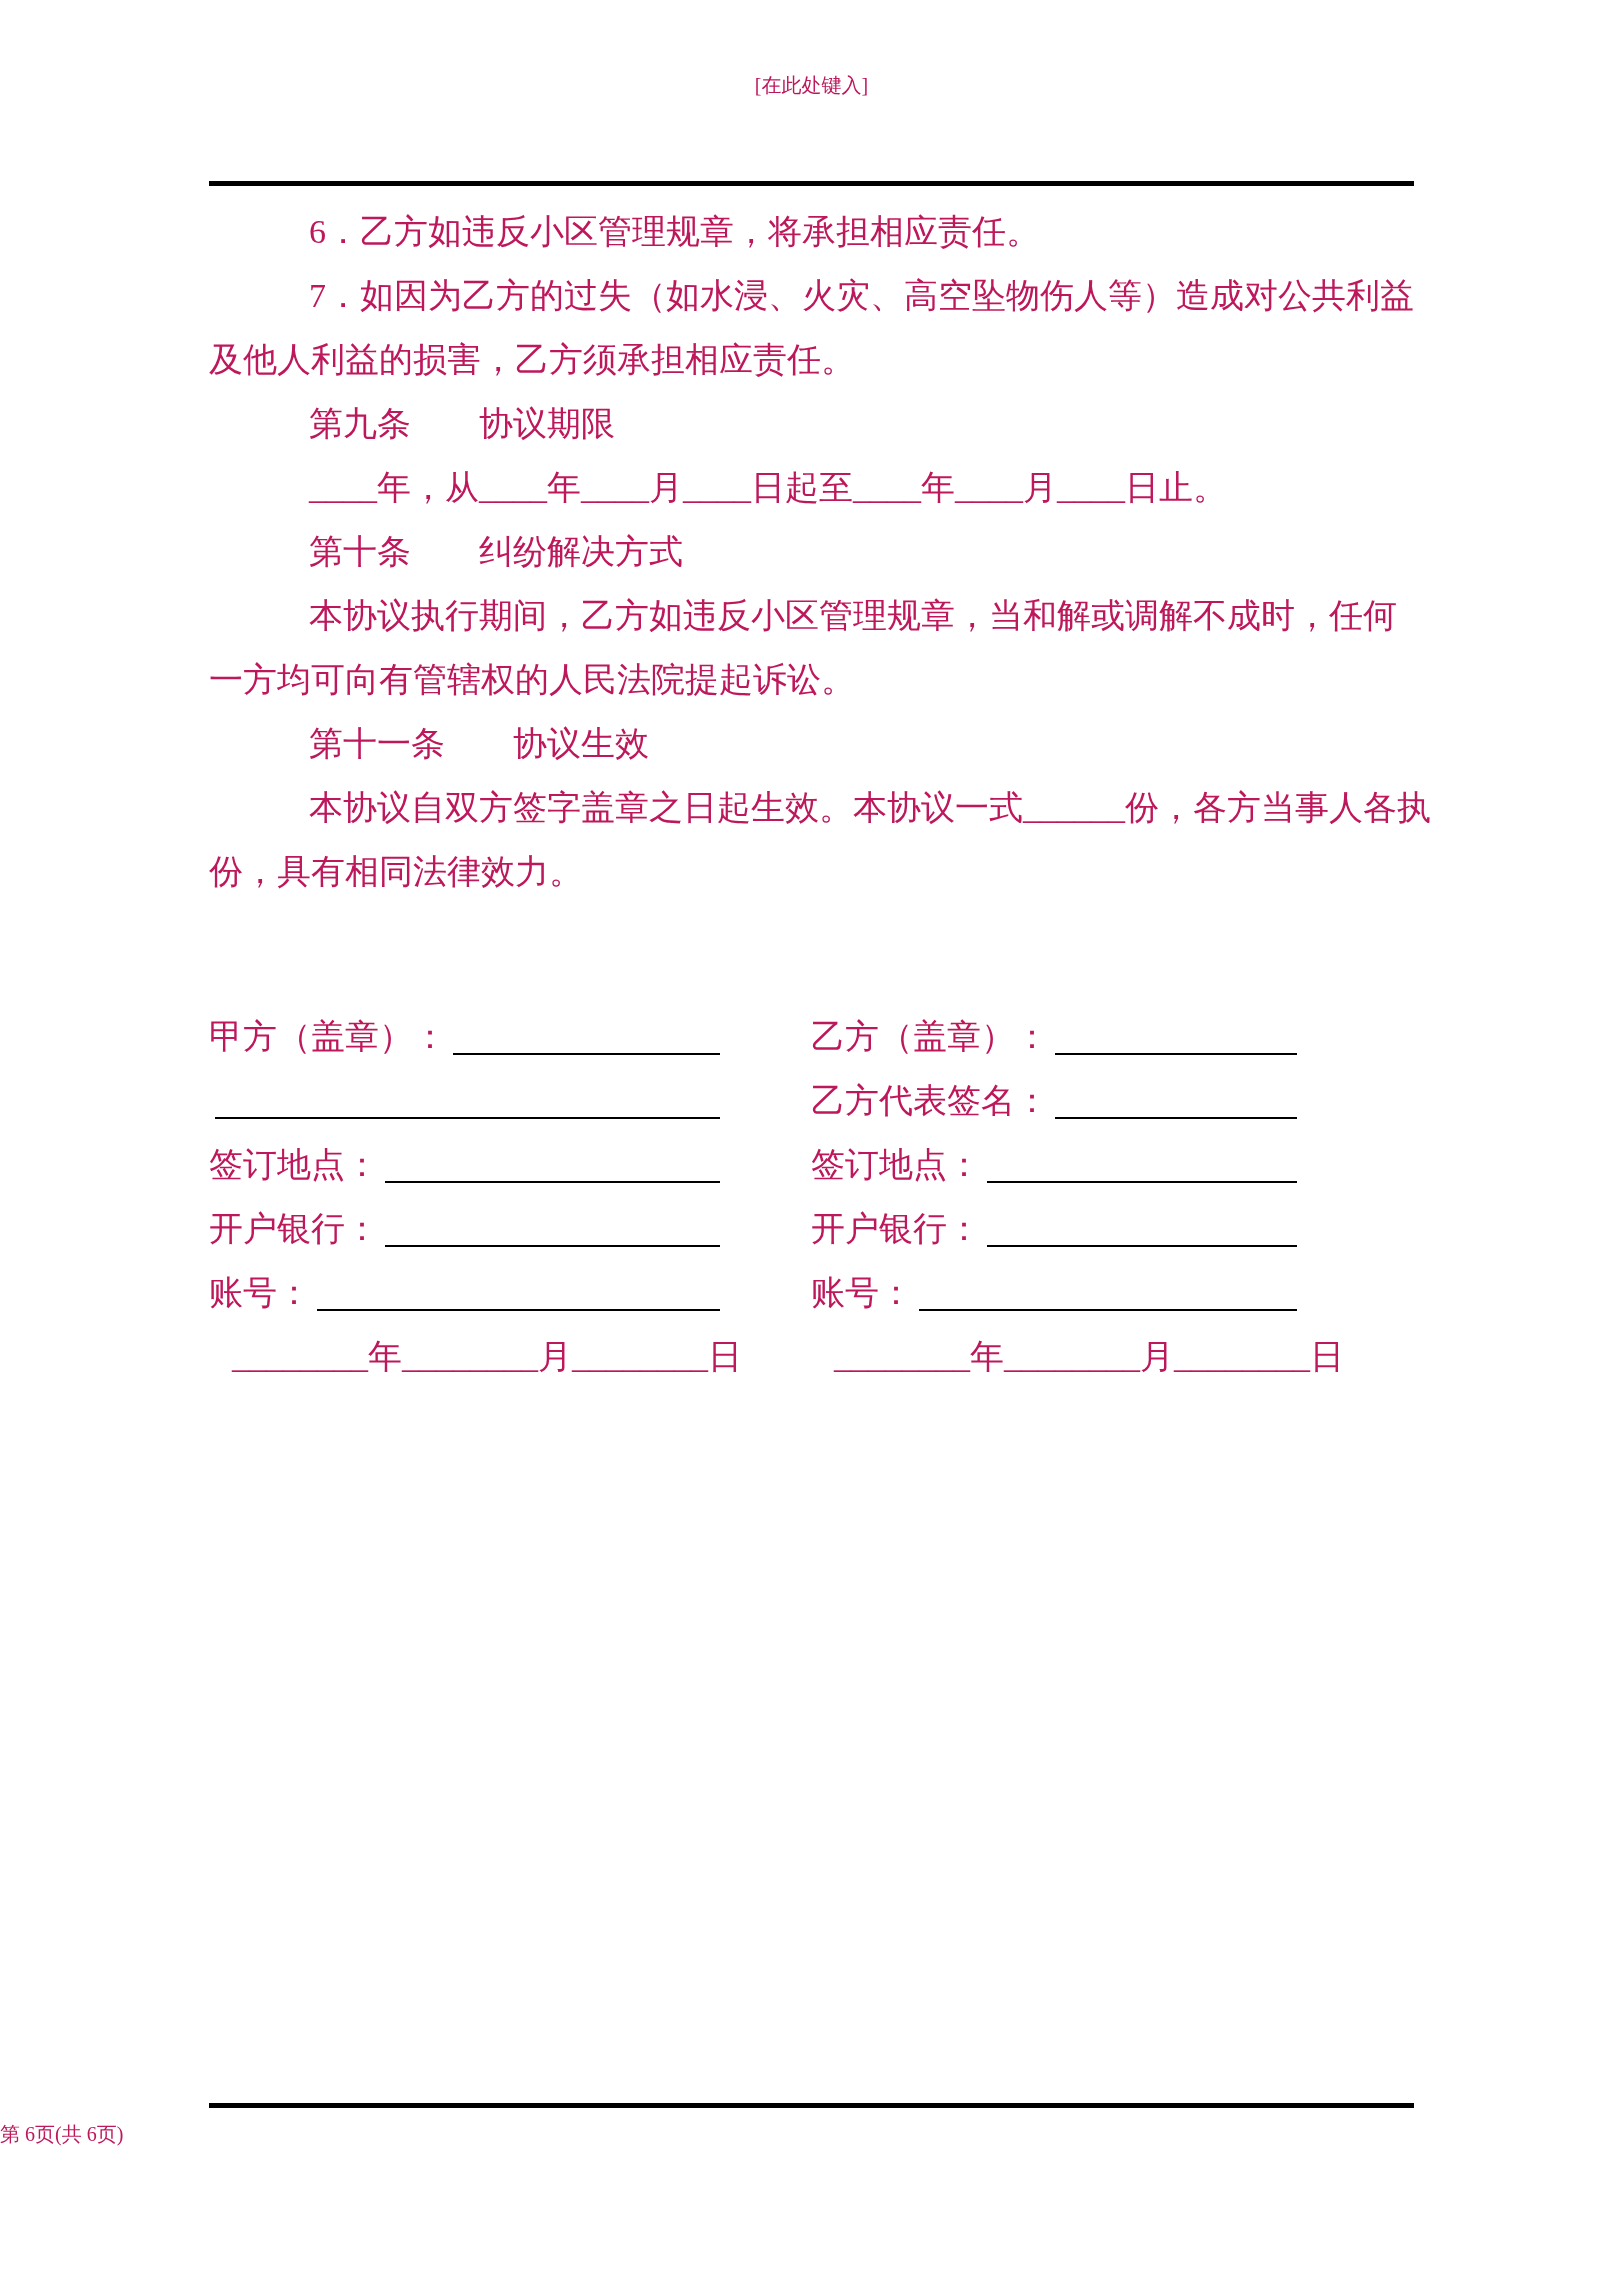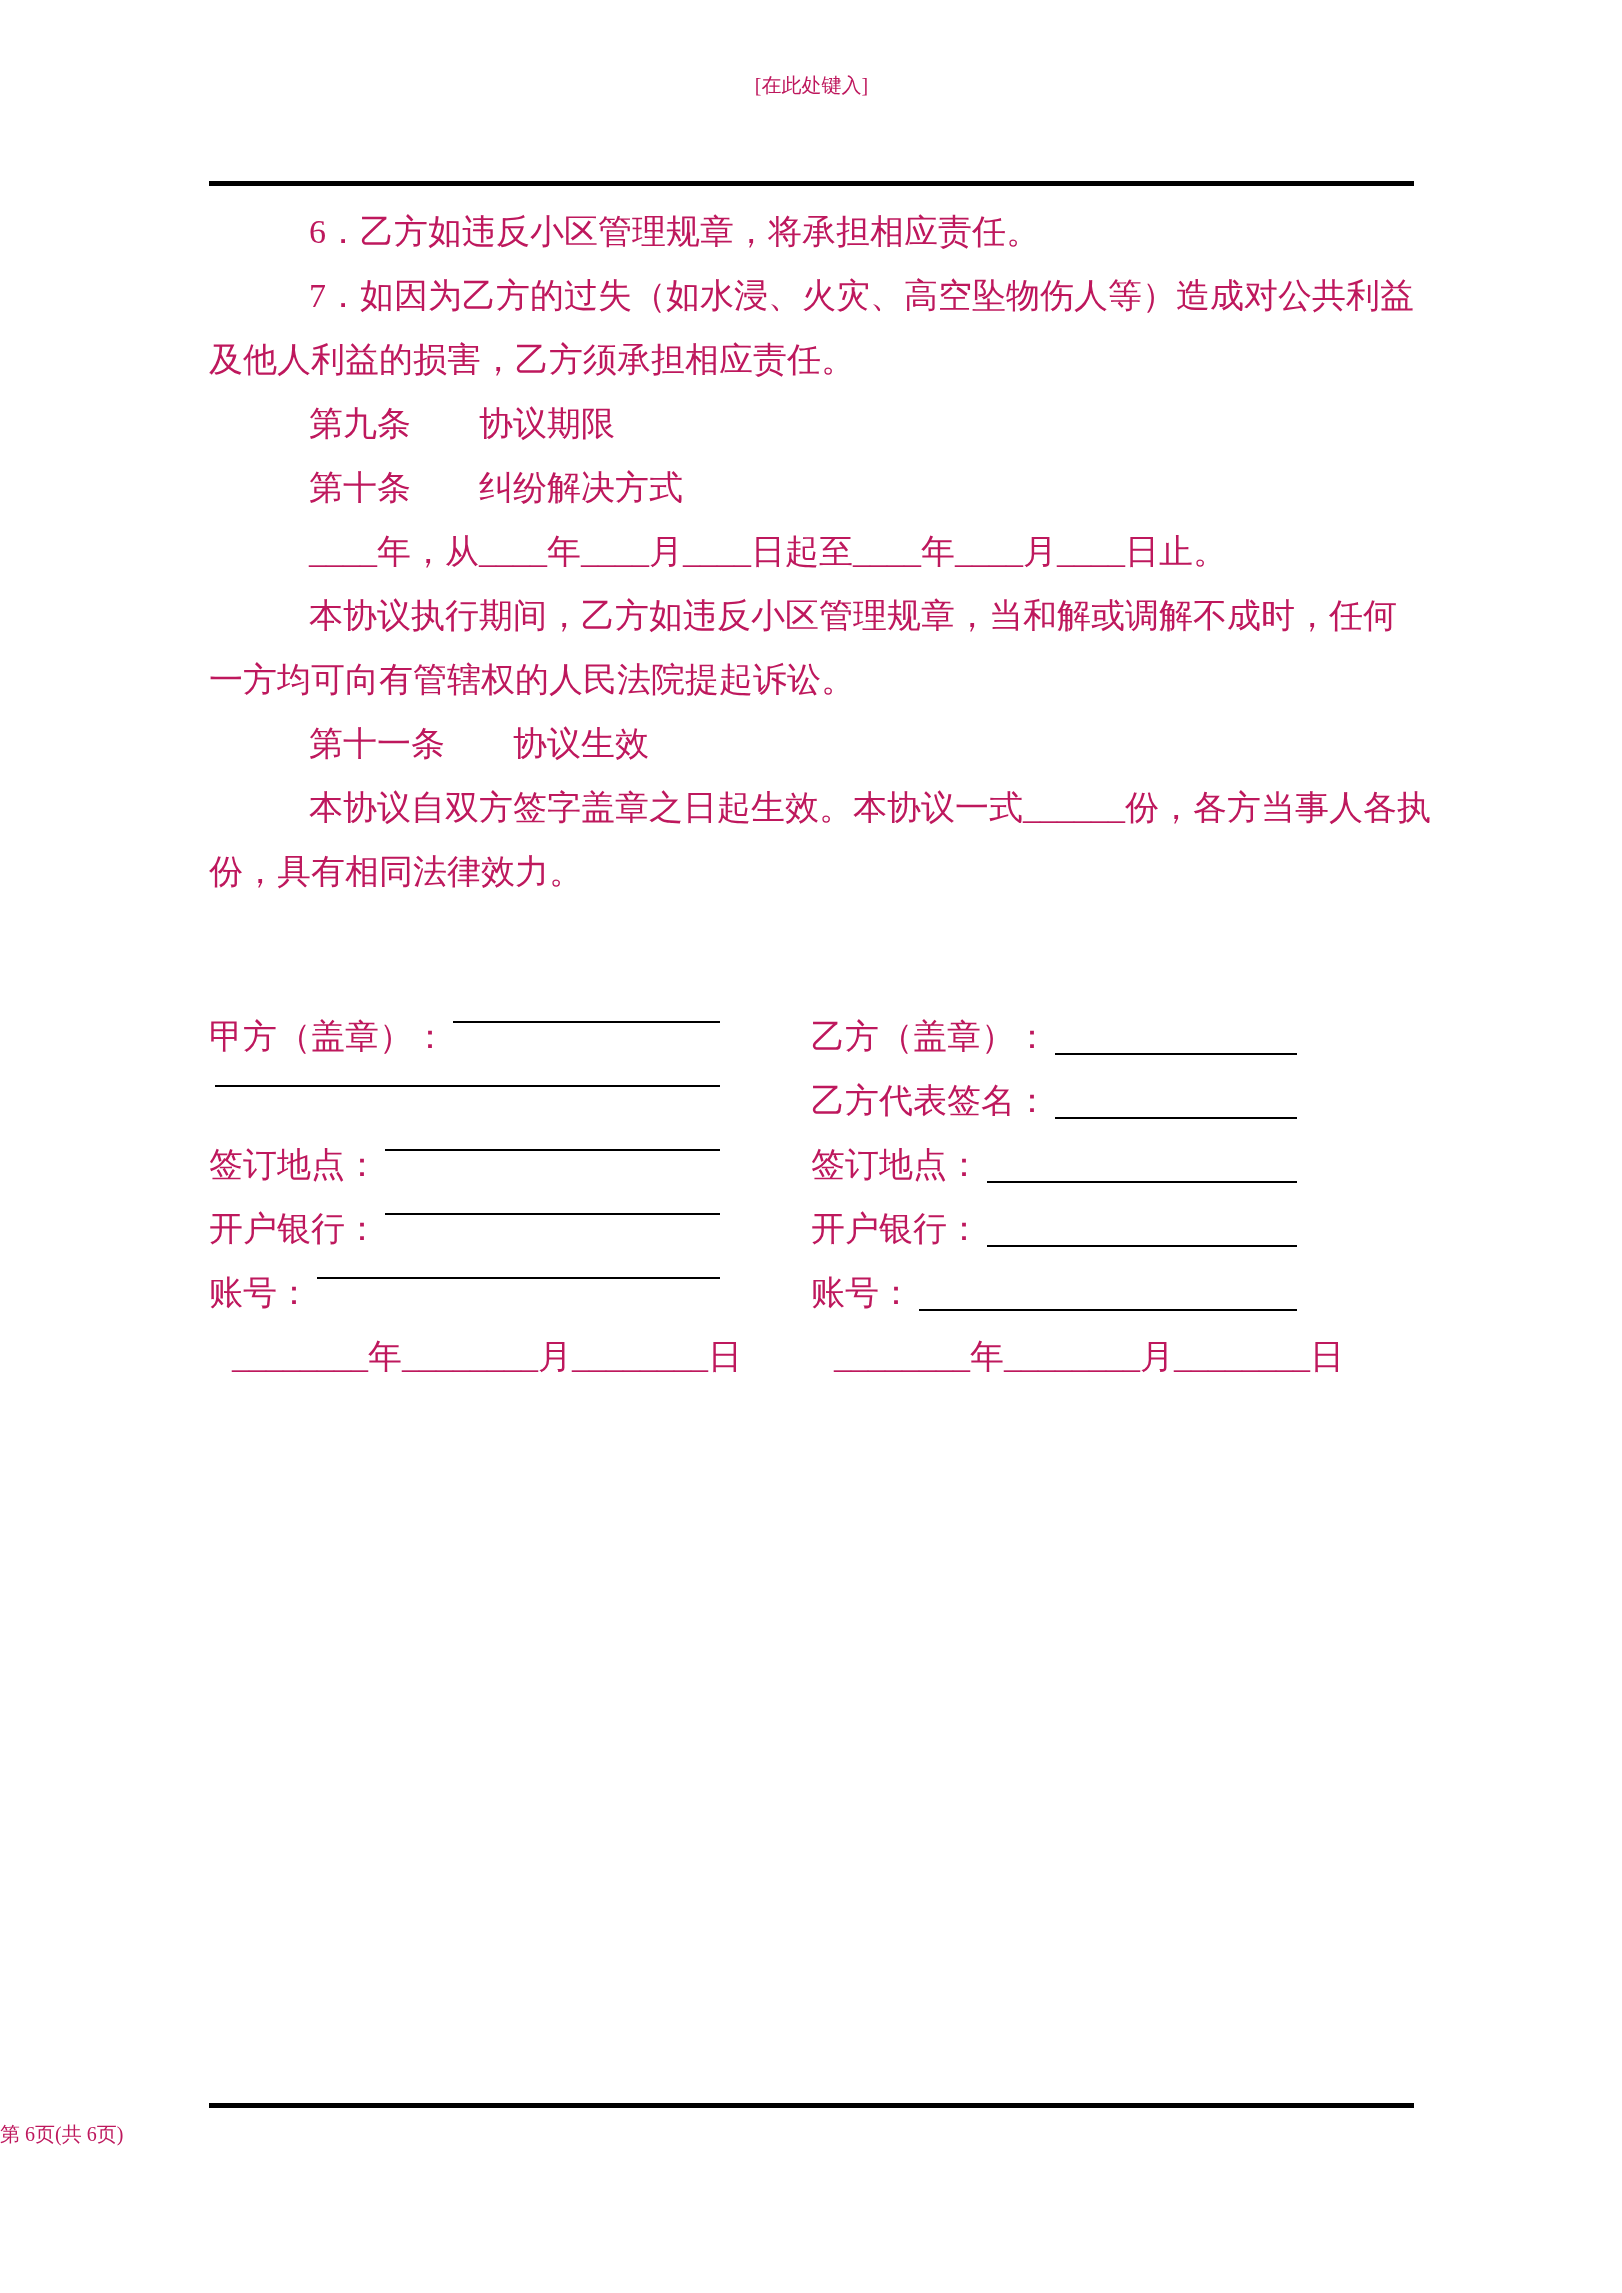--- a/index.html
+++ b/index.html
@@ -63,21 +63,20 @@
     height: 64px;
     line-height: 64px;
   }
   .sig-cell {
     display: flex;
     white-space: nowrap;
   }
   .sig-cell.left {
     width: 511px;
     margin-right: 91px;
-    align-items: center;
   }
   .sig-cell.right {
     width: 486px;
     justify-content: space-between;
   }
   .sig-label {
     white-space: nowrap;
   }
   .sig-blank {
     flex: 1;
@@ -120,22 +119,22 @@
   <div class="header">
     <span>[在此处键入]</span>
   </div>
   <div class="header-rule"></div>
 
   <div class="body-text">
     <div class="line indent">6．乙方如违反小区管理规章，将承担相应责任。</div>
     <div class="line indent">7．如因为乙方的过失（如水浸、火灾、高空坠物伤人等）造成对公共利益</div>
     <div class="line">及他人利益的损害，乙方须承担相应责任。</div>
     <div class="line indent">第九条　　协议期限</div>
+    <div class="line indent">____年，从____年____月____日起至____年____月____日止。</div>
     <div class="line indent">第十条　　纠纷解决方式</div>
-    <div class="line indent">____年，从____年____月____日起至____年____月____日止。</div>
     <div class="line indent">本协议执行期间，乙方如违反小区管理规章，当和解或调解不成时，任何</div>
     <div class="line">一方均可向有管辖权的人民法院提起诉讼。</div>
     <div class="line indent">第十一条　　协议生效</div>
     <div class="line indent">本协议自双方签字盖章之日起生效。本协议一式______份，各方当事人各执</div>
     <div class="line">份，具有相同法律效力。</div>
   </div>
 
   <div class="signatures">
 
     <div class="sig-row">

